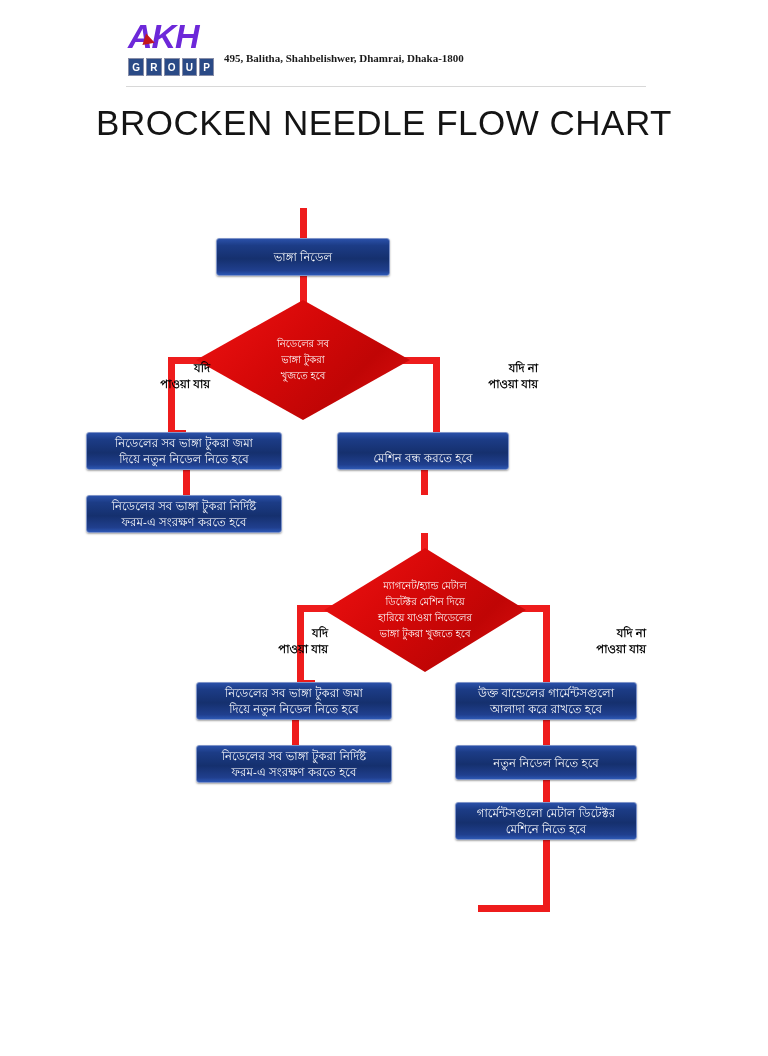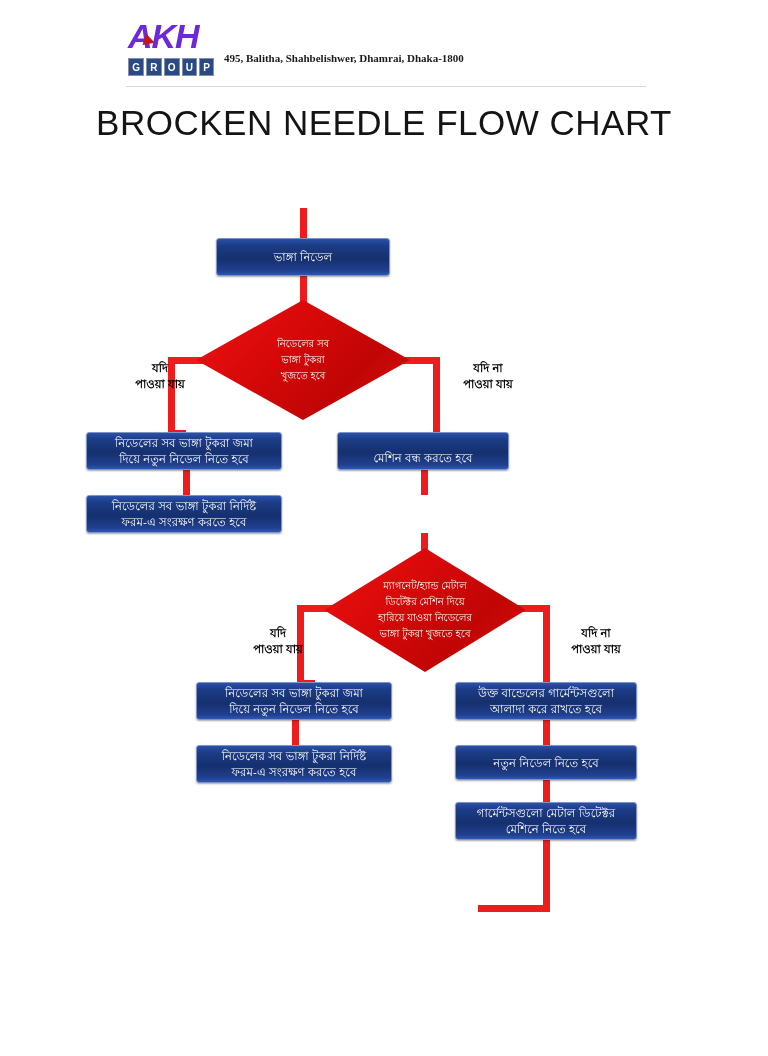--- a/index.html
+++ b/index.html
@@ -173,21 +173,21 @@
     justify-content: center;
     text-align: center;
     color: #ffffff;
     font-family: "Liberation Sans", sans-serif;
     font-size: 10px;
     line-height: 16px;
   }
 
   .branch-label {
     position: absolute;
-    text-align: center;
+    text-align: right;
     color: #000000;
     font-family: "Liberation Sans", sans-serif;
     font-weight: bold;
     font-size: 11.5px;
     line-height: 16px;
     white-space: nowrap;
   }
 </style>
 </head>
 <body>

